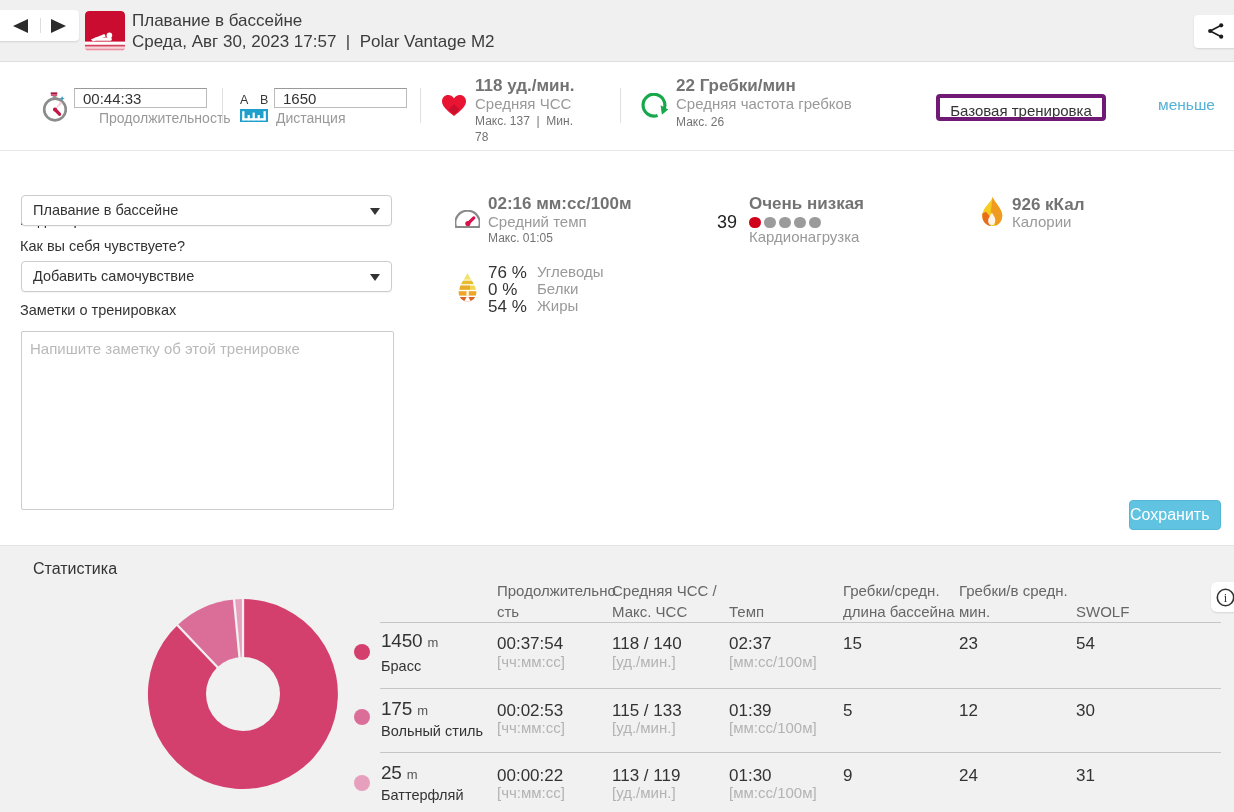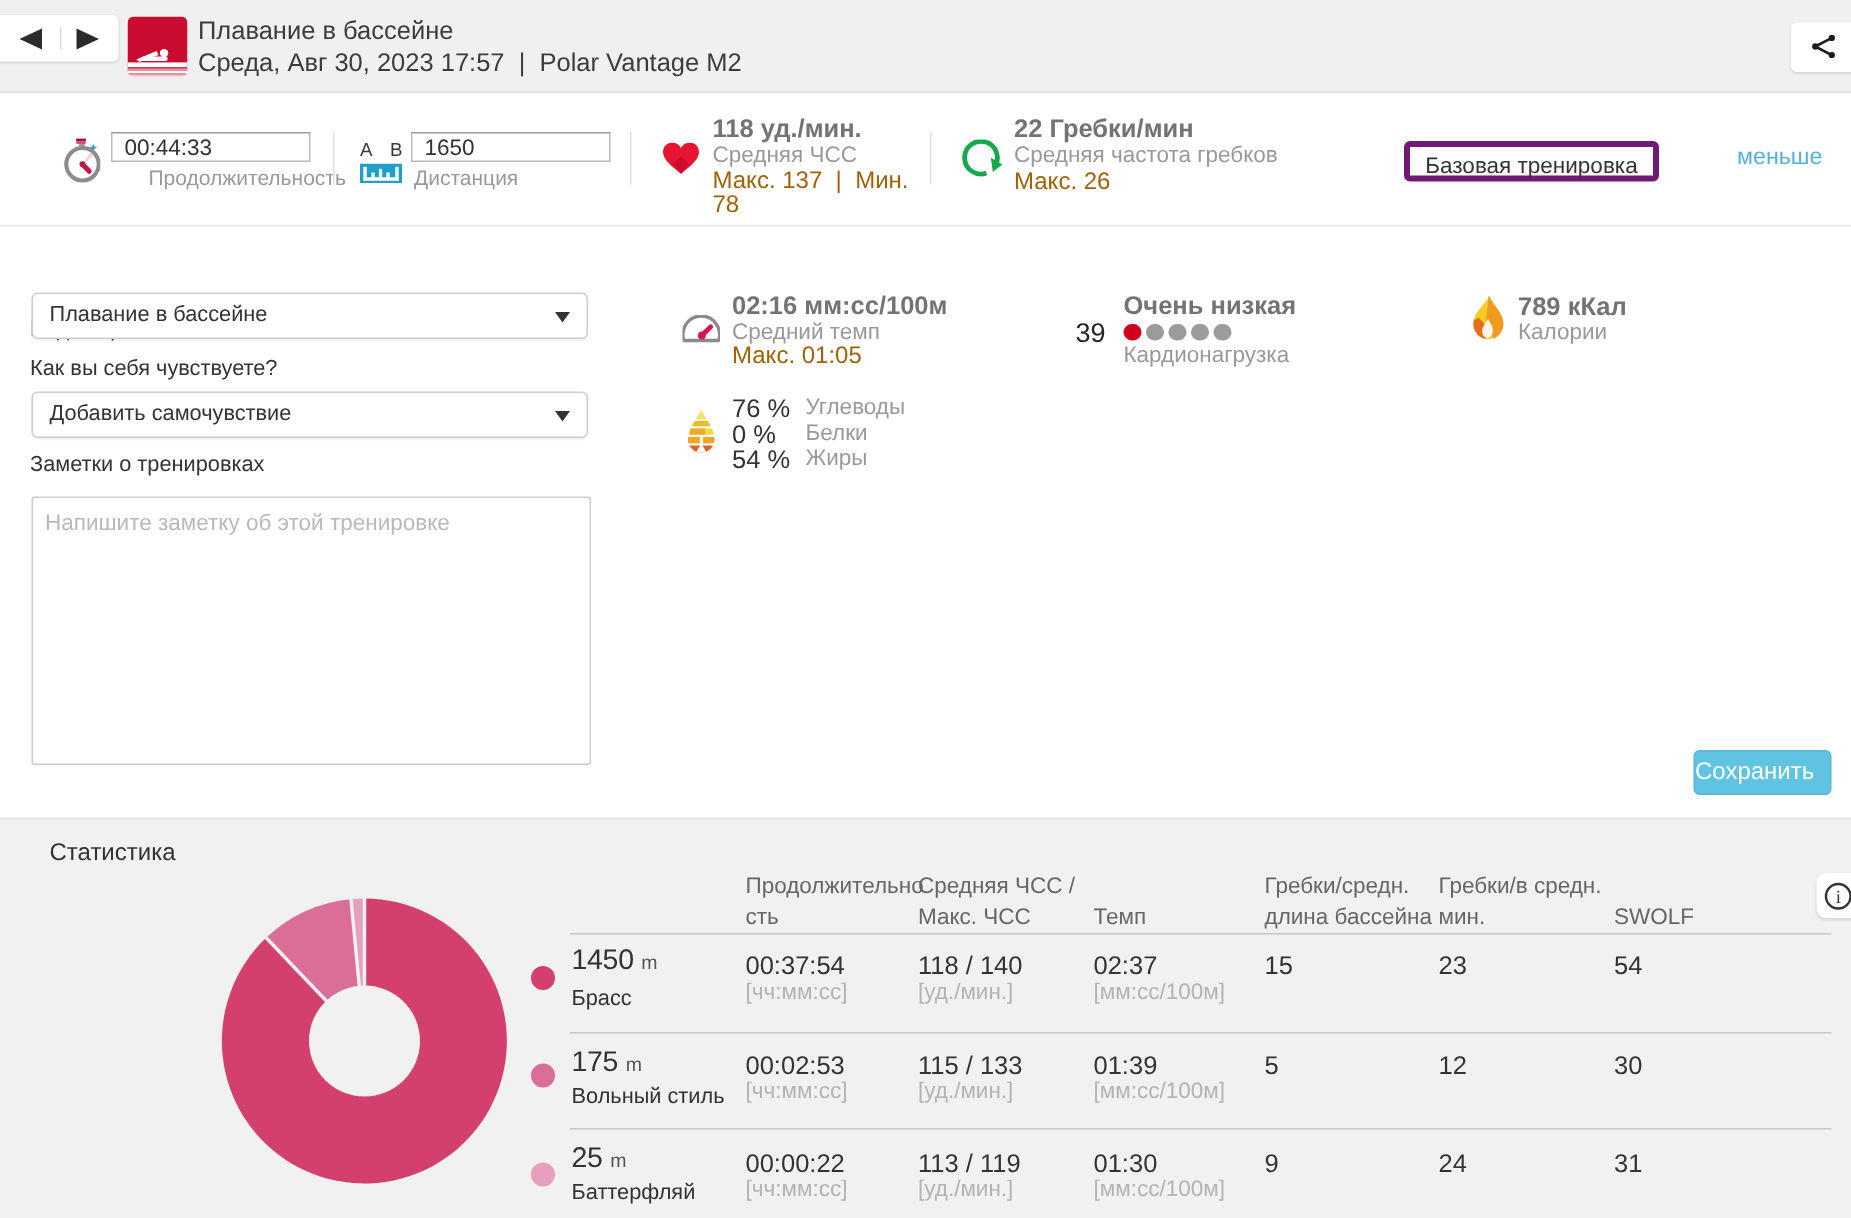--- a/index.html
+++ b/index.html
@@ -24,21 +24,21 @@
 
   
   #sumrow { position:absolute; left:0; top:63px; width:1234px; height:88px;
             background:#fff; border-bottom:1px solid #e8e8e8; }
   .vsep { position:absolute; top:25px; width:1px; height:35px; background:#e0e0e0; }
   .ibox { position:absolute; top:25px; width:133px; height:20px; border:1px solid #bbb;
           border-top-color:#999; background:#fff; font-size:15px; color:#333; padding:1px 16px 0 8px; }
   .ilabel { position:absolute; font-size:14px; color:#999; }
   .statv { position:absolute; font-size:17px; font-weight:bold; color:#737373; line-height:18px;text-align:right; }
   .statl { position:absolute; font-size:15px; color:#999; }
-  .statm { position:absolute; font-size:16px; color:#a16207; line-height:16px; }
+  .statm { position:absolute; font-size:12px; color:#737373; line-height:16px; }
   #trainbtn { position:absolute; left:936px; top:31px; width:170px; height:27px;
               background:#fff; border:4px solid #701a75; border-radius:4px;
               font-size:15px; color:#333; text-align:center; line-height:25px; }
   #lesslink { position:absolute; left:1158px; top:33px; font-size:15.5px; color:#54b1d8; }
 
   
   .flabel { position:absolute; font-size:14.5px; color:#333; }
   .sel { position:absolute; left:21px; width:371px; height:31px; background:#fff;
          border:1px solid #ccc; border-radius:4px; font-size:14.5px; color:#333;
          line-height:29px; padding-left:11px; box-shadow:0 1px 1px rgba(0,0,0,.05); }
@@ -206,21 +206,21 @@
 <div class="statl" style="left:537px; top:263px;">Углеводы</div>
 <div class="statl" style="left:537px; top:280px;">Белки</div>
 <div class="statl" style="left:537px; top:297px;">Жиры</div>
 
 <svg id="flame" style="position:absolute;left:981px;top:197px" width="22" height="29" viewBox="0 0 22 29">
     <path d="M11.6 0 C 11.1 4, 3.6 9, 1.6 16 C -0.4 23.5, 5.1 29, 11.1 29 C 17.1 29, 22.6 23.3, 20.9 16 C 19.3 9.6, 12.6 4.5, 11.6 0 Z" fill="#f5cd22"></path>
     <path d="M11.6 0 C 13.8 5.5, 19.2 9.8, 20.9 16 C 22.5 22, 18.6 27.6, 14.4 28.7 L 9.6 16.2 Z" fill="#f19a20"></path>
     <path d="M1.5 16.5 C 0.3 22.5, 4.1 28.2, 9.3 29 L 11.8 22.5 L 4.9 14.8 Z" fill="#e96c1e"></path>
     <path d="M10.9 15.5 C 12.7 18.7, 14.3 20.3, 14.3 23.4 C 14.3 26.5, 12.5 28.3, 10.6 28.3 C 8.7 28.3, 7.1 26.5, 7.1 23.7 C 7.1 20.8, 9.5 18.6, 10.9 15.5 Z" fill="#fdf5e8"></path>
   </svg>
-<div class="statv abs" style="left:1012px; top:196px;">789 кКал</div>
+<div class="statv abs" style="left:1012px; top:196px;">926 кКал</div>
 <div class="statl abs" style="left:1012px; top:212.5px;">Калории</div>
 
 <div id="stats">
   <div id="statsttl">Статистика</div>
 
   <svg id="donut" style="position:absolute;left:146px;top:51px" width="194" height="194" viewBox="0 0 194 194">
     <path d="M97 97 L97 2 A95 95 0 1 1 31.4 28.2 Z" fill="#d4406e"></path>
     <path d="M97 97 L31.4 28.2 A95 95 0 0 1 88.0 2.43 Z" fill="#db6e99"></path>
     <path d="M97 97 L88.0 2.43 A95 95 0 0 1 97 2 Z" fill="#e79fbe"></path>
     <g stroke="#f1f1f1" stroke-width="2.3">

